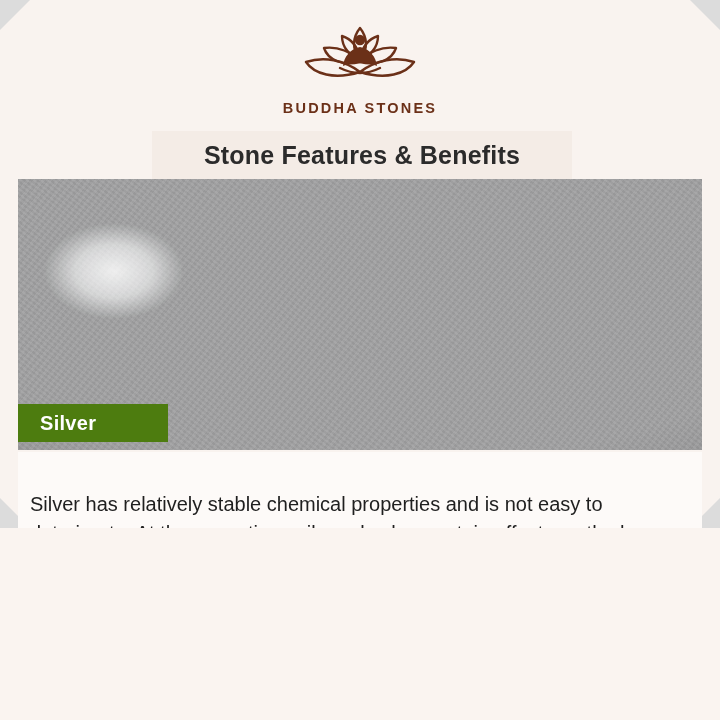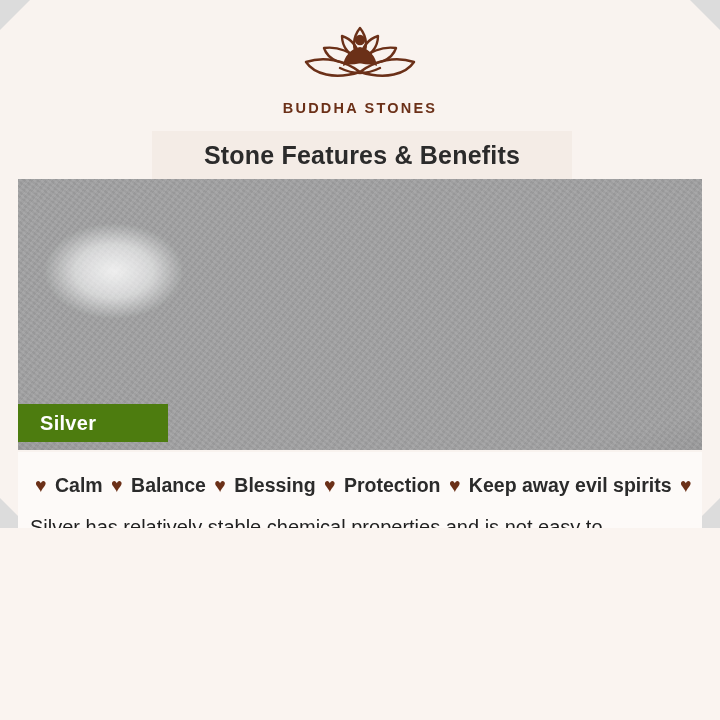--- a/index.html
+++ b/index.html
@@ -224,17 +224,16 @@
     <div class="hero-img"></div>
     <div class="hero-grain"></div>
     <div class="hero-edge-fade"></div>
   </div>
 
   <div class="name-bar">
     <span class="stone-name">Silver</span>
   </div>
 
   <div class="content">
-    <div class="keywords"><span class="heart">♥</span><span> Calm </span><span class="heart">♥</span><span> Balance </span><span class="heart">♥</span><span> Blessing </span><span class="heart">♥</span><span> Protection </span><span class="heart">♥</span><span> Keep away evil spirits </span><span class="heart">♥</span></div>
     <p class="body-copy">Silver has relatively stable chemical properties and is not easy to deteriorate. At the same time, silver also has certain effects on the human body. Silver is one of the seven treasures of Buddhism. Wearing silver jewelry can protect you from evil spirits. Silver can sterilize and reduce inflammation and detoxify. Long-term use can accelerate metabolism and enhance resistance.</p>
   </div>
 
 </div>
 
 </body></html>

